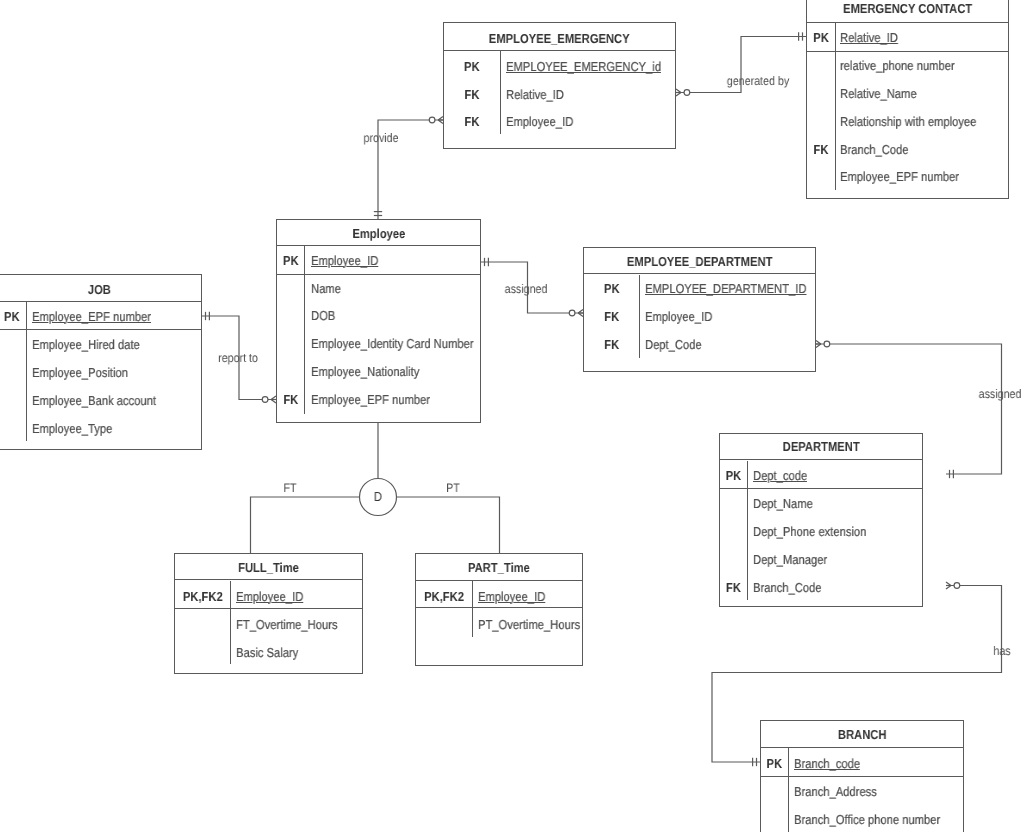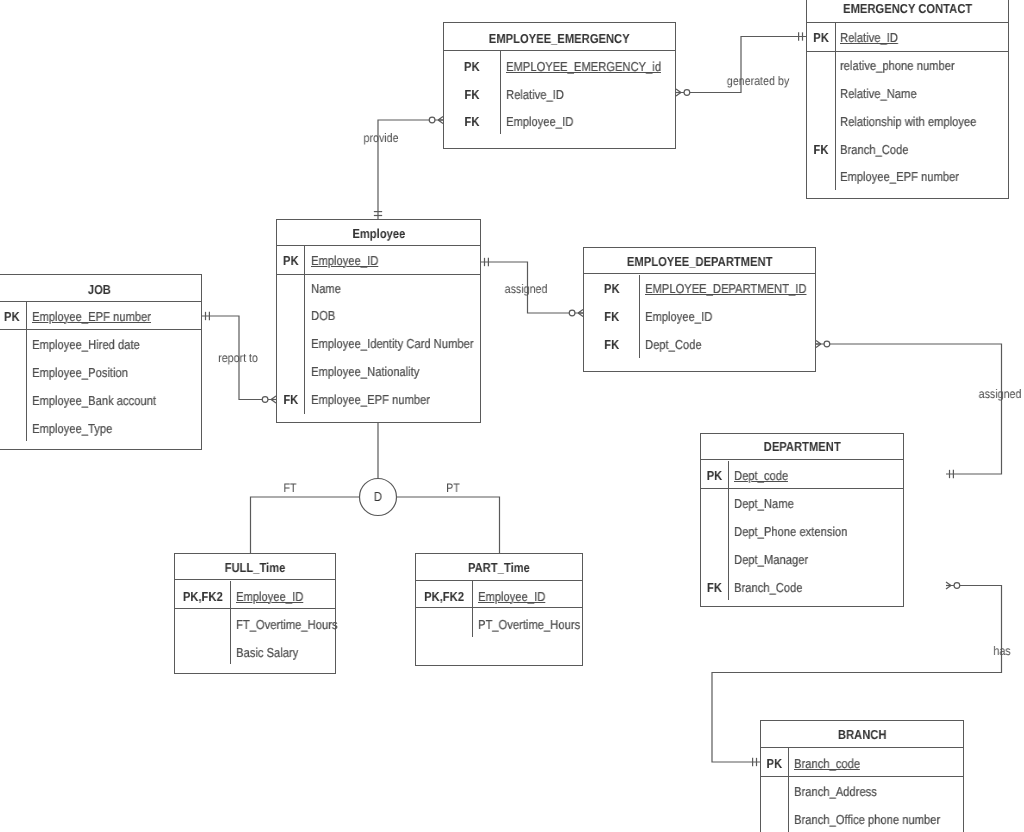--- a/index.html
+++ b/index.html
@@ -191,21 +191,21 @@
     <div class="keycell" style="left: 0px; width: 55.5px; top: 34.7px;">PK</div>
     <div class="attrcell pk" style="left: 61.4px; top: 34.7px;">EMPLOYEE_DEPARTMENT_ID</div>
 
     <div class="keycell" style="left: 0px; width: 55.5px; top: 62.5px;">FK</div>
     <div class="attrcell" style="left: 61.4px; top: 62.5px;">Employee_ID</div>
 
     <div class="keycell" style="left: 0px; width: 55.5px; top: 90.3px;">FK</div>
     <div class="attrcell" style="left: 61.4px; top: 90.3px;">Dept_Code</div>
   </div>
 
-    <div class="entity" style="left: 700px; top: 433.3px; width: 204.4px; height: 173.4px;">
+    <div class="entity" style="left: 719px; top: 433.3px; width: 204.4px; height: 173.4px;">
       <div class="ent-title" style="top: 6.1px;">DEPARTMENT</div>
       <div class="hdiv" style="top: 25.2px;"></div>
       <div class="hdiv" style="top: 53.3px;"></div>
       <div class="vdiv" style="left: 26.9px; top: 26.4px; height: 139.5px;"></div>
 
     <div class="keycell" style="left: 0px; width: 26.9px; top: 34.7px;">PK</div>
     <div class="attrcell pk" style="left: 32.9px; top: 34.7px;">Dept_code</div>
 
     <div class="attrcell" style="left: 32.9px; top: 62.6px;">Dept_Name</div>
 
@@ -224,21 +224,21 @@
       <div class="vdiv" style="left: 26.5px; top: 27.8px; height: 83.4px;"></div>
 
     <div class="keycell" style="left: 0px; width: 26.5px; top: 36.8px;">PK</div>
     <div class="attrcell pk" style="left: 32.5px; top: 36.8px;">Branch_code</div>
 
     <div class="attrcell" style="left: 32.5px; top: 64.6px;">Branch_Address</div>
 
     <div class="attrcell" style="left: 32.5px; top: 92.4px;">Branch_Office phone number</div>
   </div>
 
-    <div class="entity" style="left: 173.7px; top: 553.3px; width: 162px; height: 120.3px;">
+    <div class="entity" style="left: 173.7px; top: 553.3px; width: 189px; height: 120.3px;">
       <div class="ent-title" style="top: 6.7px;">FULL_Time</div>
       <div class="hdiv" style="top: 25.2px;"></div>
       <div class="hdiv" style="top: 54.1px;"></div>
       <div class="vdiv" style="left: 55.6px; top: 26.4px; height: 83.4px;"></div>
 
     <div class="keycell" style="left: 0px; width: 55.6px; top: 35.7px;">PK,FK2</div>
     <div class="attrcell pk" style="left: 61.5px; top: 35.7px;">Employee_ID</div>
 
     <div class="attrcell" style="left: 61.5px; top: 63.5px;">FT_Overtime_Hours</div>
 

